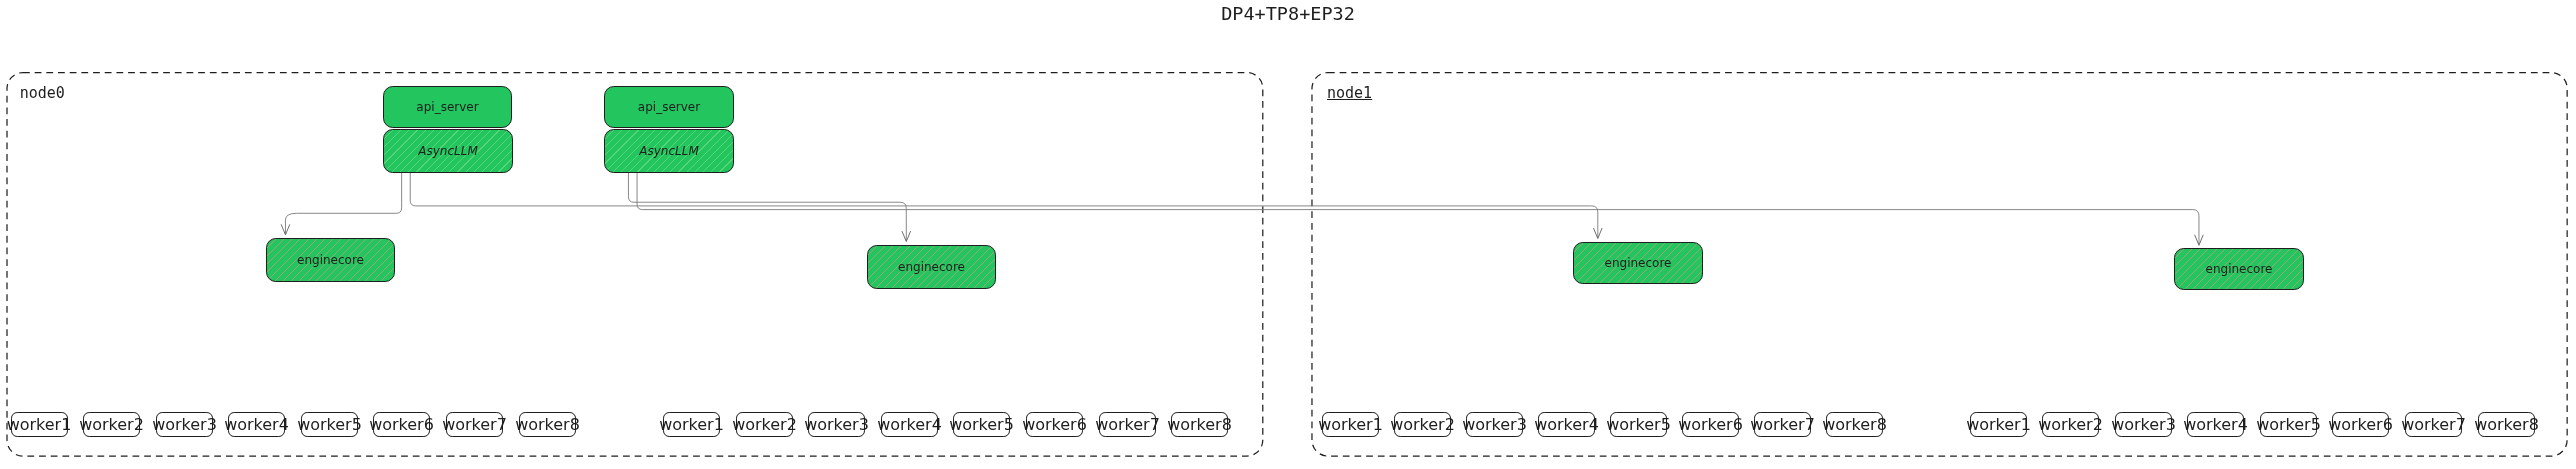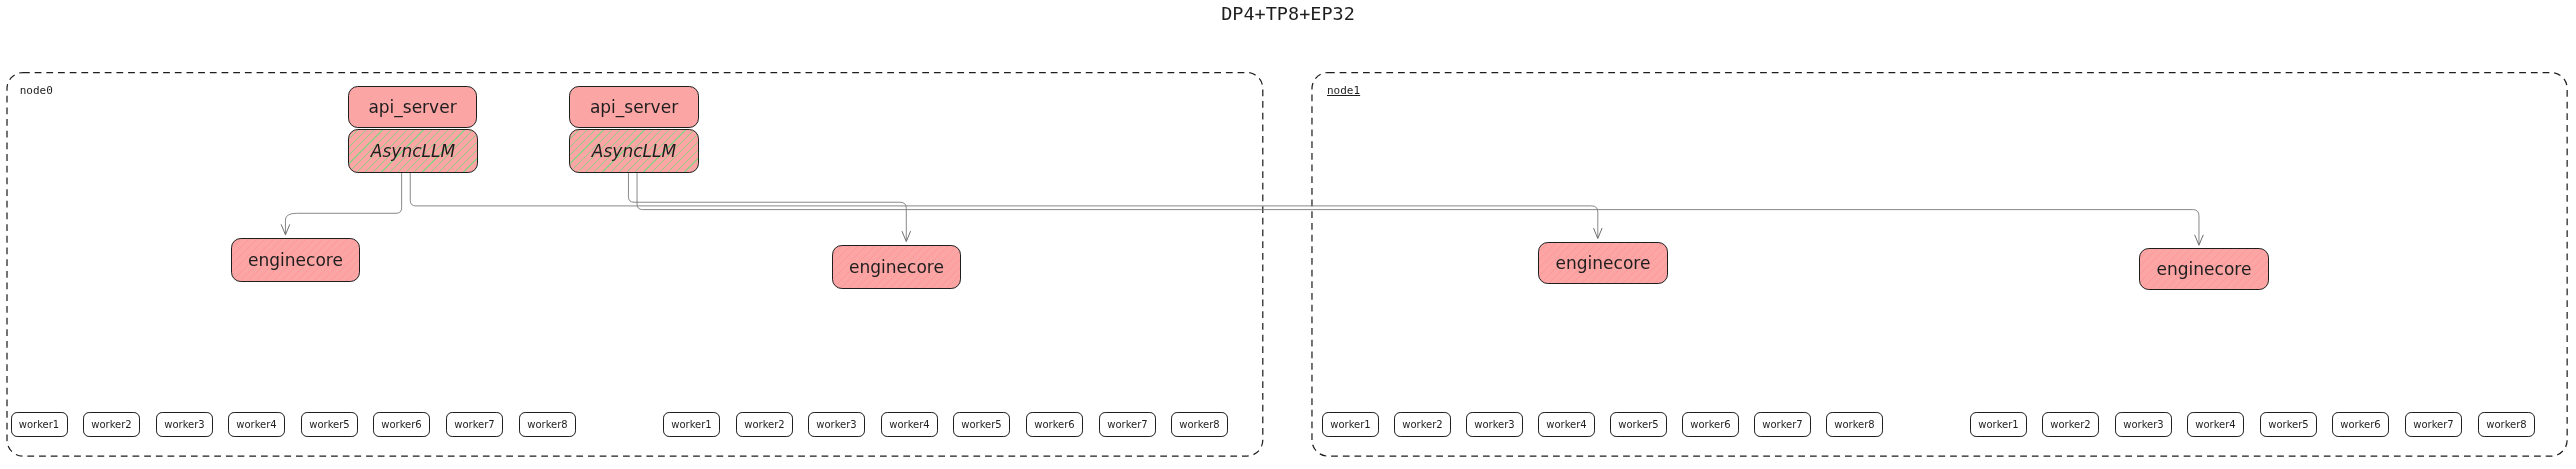--- a/index.html
+++ b/index.html
@@ -25,50 +25,51 @@
     font-size:18.5px;font-weight:500;letter-spacing:0px;
     color:var(--ink);
   }
   #overlay{position:absolute;left:0;top:0;pointer-events:none;}
   .container-rect{fill:none;stroke:var(--ink);stroke-width:2;stroke-dasharray:11 8;}
   .edge{fill:none;stroke:var(--edge);stroke-width:1.4;}
   .arrow{fill:none;stroke:var(--arrow);stroke-width:1.3;}
   .node-label{
     position:absolute;
     font-family:"DejaVu Sans Mono", monospace;
-    font-size:11px;font-weight:500;color:var(--ink);
+    font-size:15px;font-weight:500;color:var(--ink);
   }
   .box{
     position:absolute;
     display:flex;align-items:center;justify-content:center;
     border:1.4px solid var(--ink);
     border-radius:9.8px;
-    background:#fca5a5;
-    font-size:17px;
+    background:#22c55e;
+    font-size:12px;
     color:var(--ink);
     box-sizing:border-box;
+    margin-left:35px;
   }
   .box.green{
     background-image:repeating-linear-gradient(135deg,
       rgba(105,219,124,0.75) 0px, rgba(105,219,124,0.75) 0.9px,
       transparent 0.9px, transparent 5.8px);
     font-style:italic;
   }
   .box.red{
     background-image:repeating-linear-gradient(135deg,
       rgba(255,140,140,0.55) 0px, rgba(255,140,140,0.55) 0.8px,
       transparent 0.8px, transparent 5.8px);
   }
   .worker{
     position:absolute;
     display:flex;align-items:center;justify-content:center;
     border:1.2px solid var(--ink);
     border-radius:6.2px;
     background:#ffffff;
-    font-size:10px;
+    font-size:16px;
     color:var(--ink);
     box-sizing:border-box;
   }
 </style>
 </head>
 <body>
 
 <div id="canvas">
   <svg id="overlay" width="2576" height="469" viewBox="0 0 4188 763">
       <rect x="10" y="118" width="2043" height="624" rx="26" class="container-rect"></rect>

